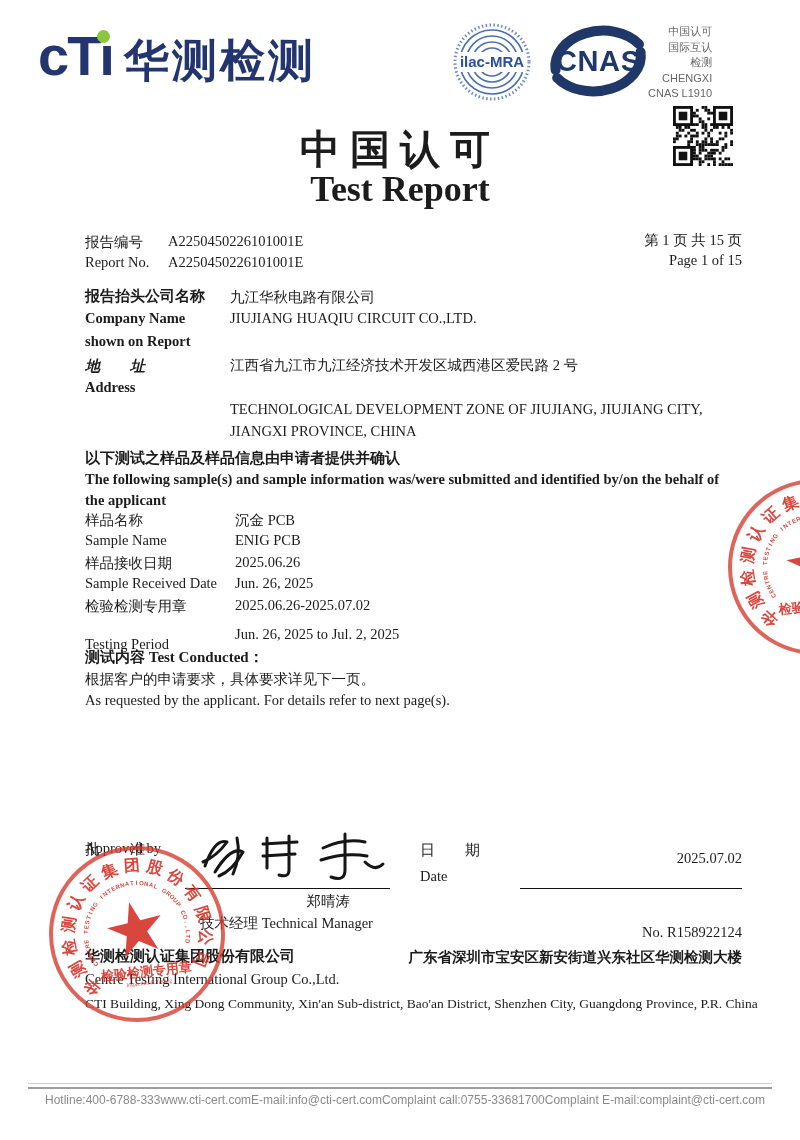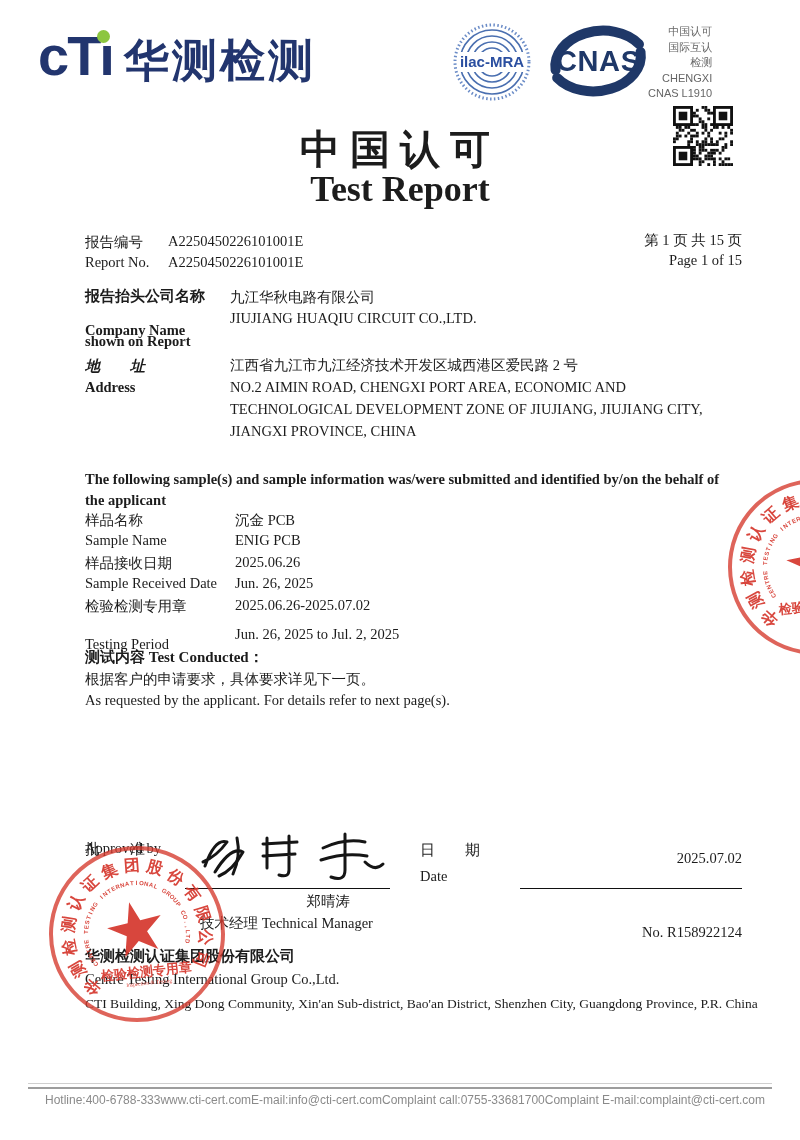--- a/index.html
+++ b/index.html
@@ -231,31 +231,31 @@
 
   <div class="abs fs14 label-col" style="top:233px;">报告编号</div>
   <div class="abs fs14" style="left:168px;top:233px;">A2250450226101001E</div>
   <div class="abs fs14 right" style="right:58px;top:231px;">第 1 页 共 15 页</div>
   <div class="abs fs14 label-col" style="top:254px;">Report No.</div>
   <div class="abs fs14" style="left:168px;top:254px;">A2250450226101001E</div>
   <div class="abs fs14 right" style="right:58px;top:252px;">Page 1 of 15</div>
 
   <div class="abs fs15 b label-col" style="top:287px;">报告抬头公司名称</div>
   <div class="abs fs14 value-col" style="top:288px;">九江华秋电路有限公司</div>
-  <div class="abs fs14 b label-col" style="top:310px;margin-top:12px;">Company Name</div>
+  <div class="abs fs14 b label-col" style="top:310px;">Company Name</div>
   <div class="abs fs14 value-col" style="top:310px;">JIUJIANG HUAQIU CIRCUIT CO.,LTD.</div>
   <div class="abs fs14 b label-col" style="top:333px;">shown on Report</div>
 
   <div class="abs fs15 b label-col" style="top:357px;font-style:italic;">地　　址</div>
   <div class="abs fs14 value-col" style="top:356px;">江西省九江市九江经济技术开发区城西港区爱民路 2 号</div>
   <div class="abs fs14 b label-col" style="top:379px;">Address</div>
-  <div class="abs fs14 value-col" style="top:379px;">NO.2 AIMIN ROAD, CHENGXI PORT AREA, ECONOMIC AND</div>
   <div class="abs fs14 value-col" style="top:401px;">TECHNOLOGICAL DEVELOPMENT ZONE OF JIUJIANG, JIUJIANG CITY,</div>
   <div class="abs fs14 value-col" style="top:423px;">JIANGXI PROVINCE, CHINA</div>
 
+  <div class="abs fs15 b label-col" style="top:449px;">以下测试之样品及样品信息由申请者提供并确认</div>
   <div class="abs fs14 b label-col" style="top:471px;">The following sample(s) and sample information was/were submitted and identified by/on the behalf of</div>
   <div class="abs fs14 b label-col" style="top:492px;">the applicant</div>
 
   <div class="abs fs14 label-col" style="top:511px;">样品名称</div>
   <div class="abs fs14 sample-col" style="top:511px;">沉金 PCB</div>
   <div class="abs fs14 label-col" style="top:532px;">Sample Name</div>
   <div class="abs fs14 sample-col" style="top:532px;">ENIG PCB</div>
   <div class="abs fs14 label-col" style="top:554px;">样品接收日期</div>
   <div class="abs fs14 sample-col" style="top:554px;">2025.06.26</div>
   <div class="abs fs14 label-col" style="top:575px;">Sample Received Date</div>
@@ -289,20 +289,21 @@
   <div class="abs fs14 center" style="left:230px;width:120px;top:892px;">郑晴涛</div>
   <div class="abs fs14" style="left:200px;top:914px;">技术经理 Technical Manager</div>
 
   <div class="abs fs15" style="left:420px;top:841px;">日　　期</div>
   <div class="abs fs14" style="left:420px;top:868px;">Date</div>
   <div class="abs fs14 center" style="left:520px;width:222px;top:850px;">2025.07.02</div>
   <div class="abs sigline" style="left:520px;width:222px;top:888px;"></div>
 
   <div class="abs fs14 right" style="right:58px;top:924px;">No. R158922124</div>
   <div class="abs fs15 b label-col" style="top:947px;">华测检测认证集团股份有限公司</div>
+  <div class="abs fs14 b right" style="right:58px;top:948px;">广东省深圳市宝安区新安街道兴东社区华测检测大楼</div>
   <div class="abs fs14 label-col" style="top:971px;">Centre Testing International Group Co.,Ltd.</div>
   <div class="abs label-col" style="top:996px;font-size:13.5px;">CTI Building, Xing Dong Community, Xin'an Sub-district, Bao'an District, Shenzhen City, Guangdong Province, P.R. China</div>
 
   <div class="abs rule1"></div>
   <div class="abs rule2"></div>
   <div class="abs footer-row sans">
     <span>Hotline:400-6788-333</span>
     <span>www.cti-cert.com</span>
     <span>E-mail:info@cti-cert.com</span>
     <span>Complaint call:0755-33681700</span>

